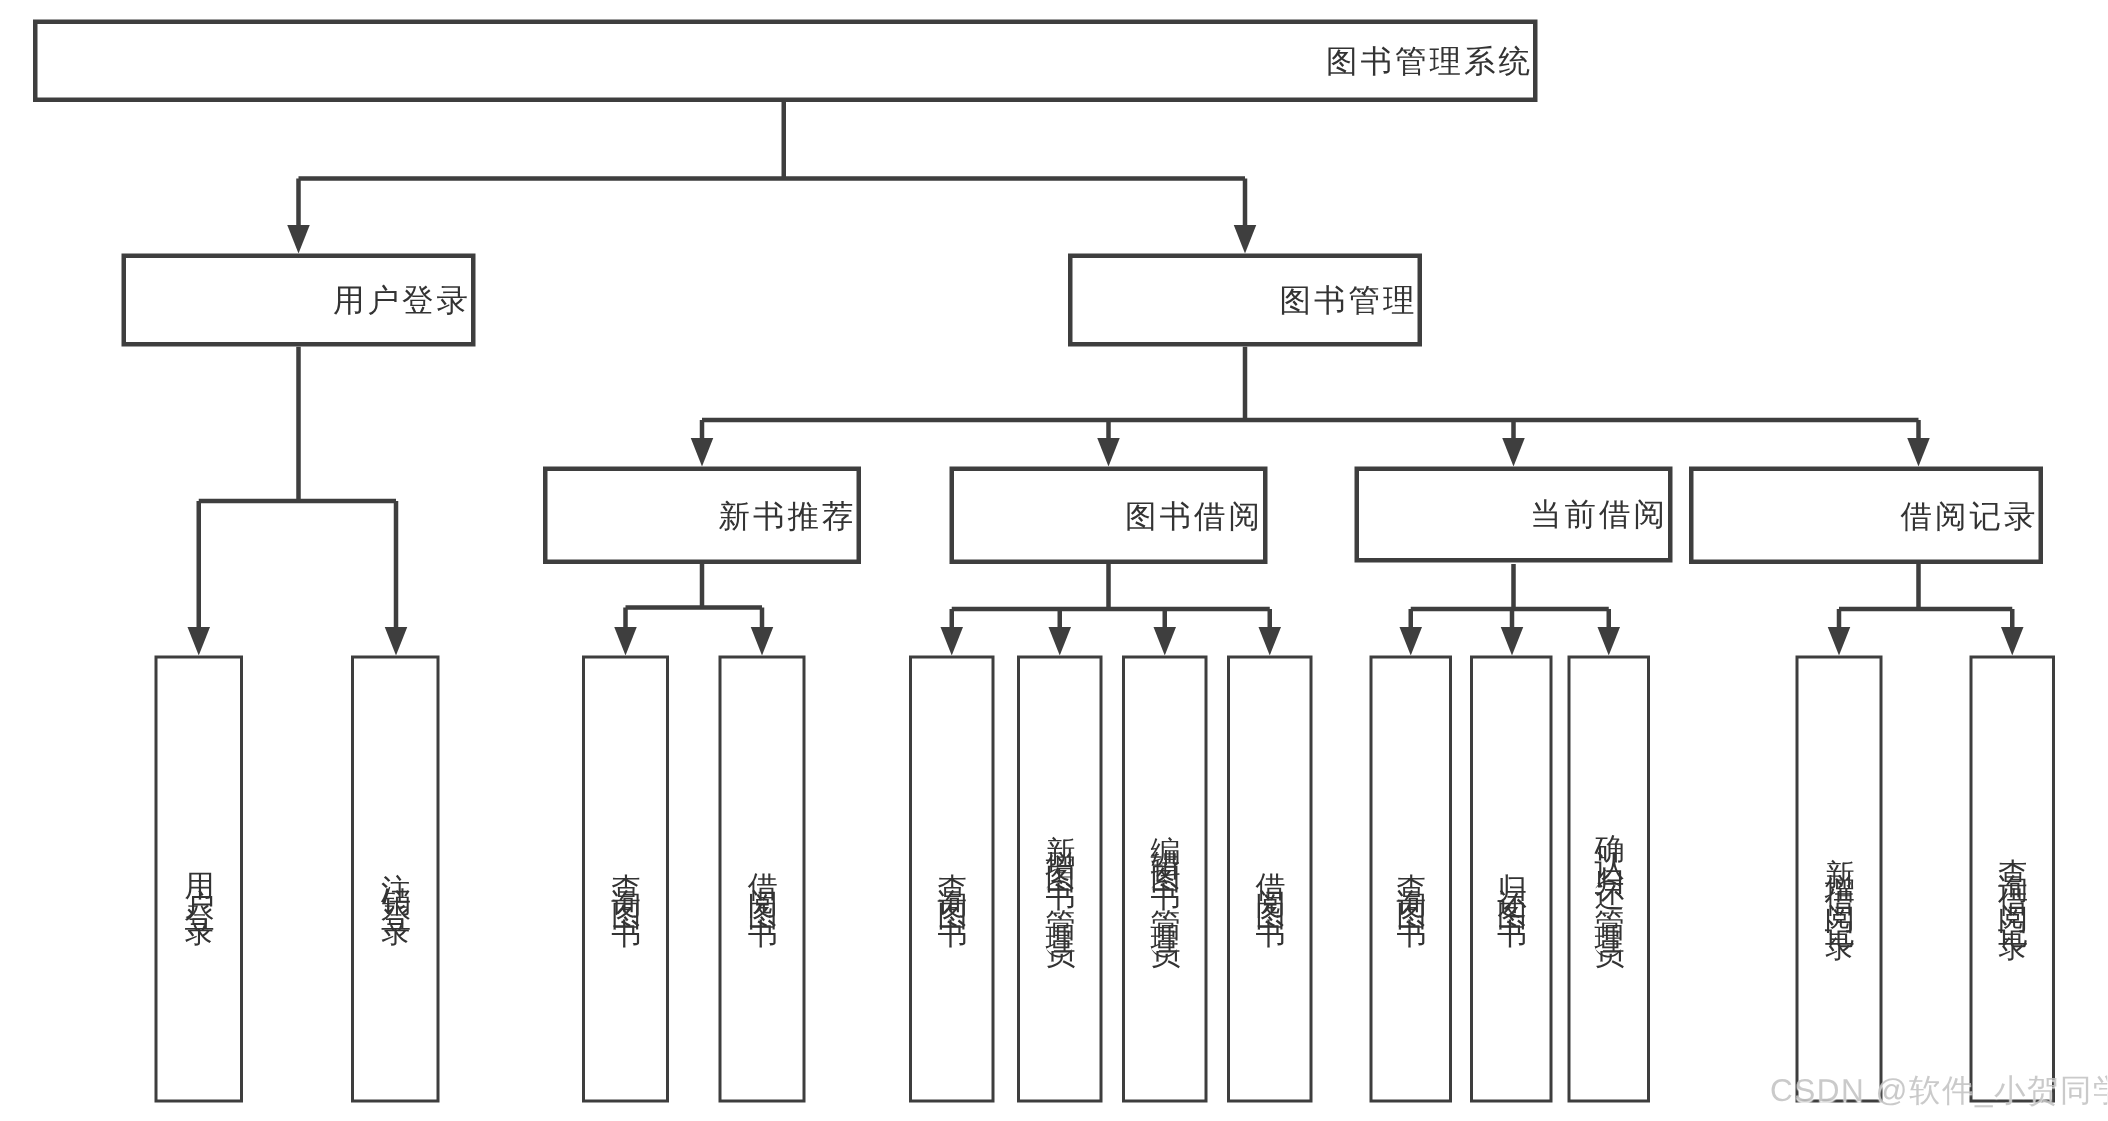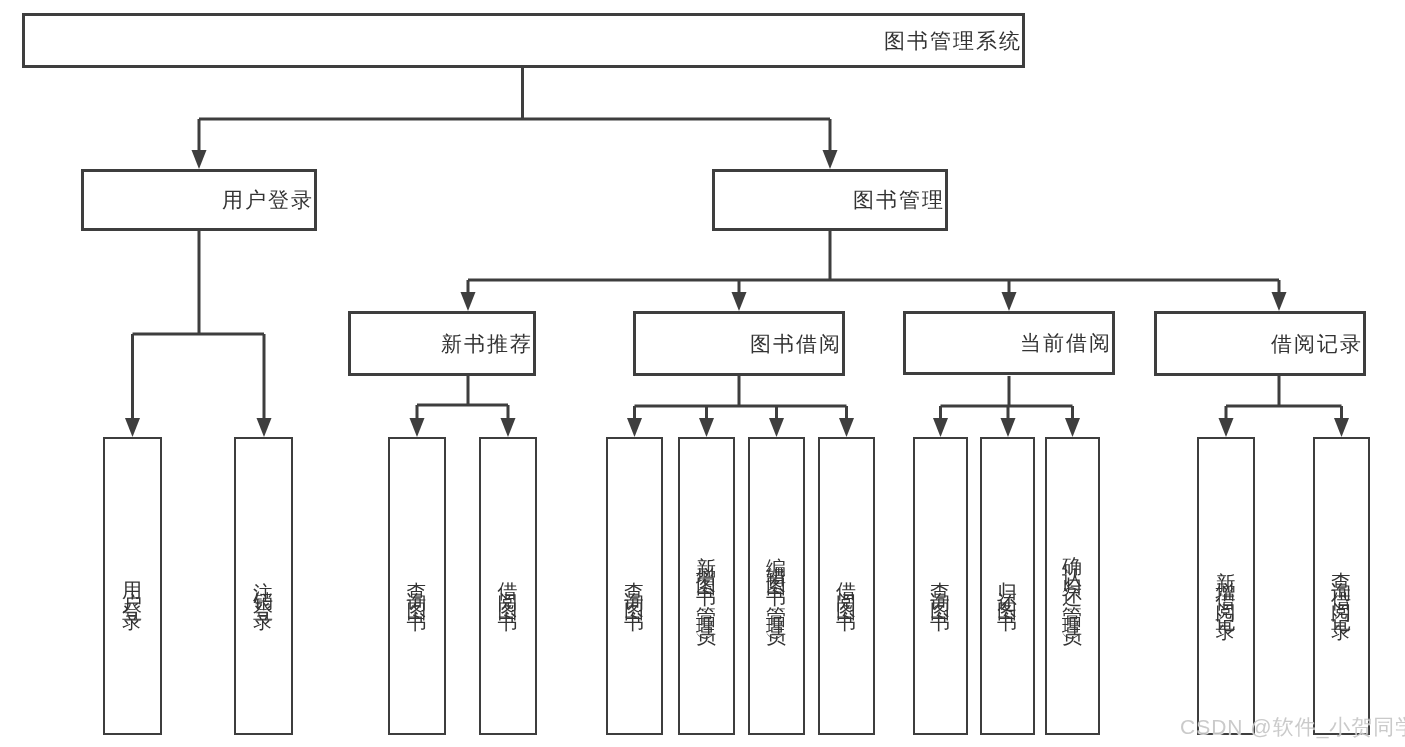--- a/index.html
+++ b/index.html
@@ -69,30 +69,30 @@
     <span>图书管理系统</span>
   </div>
 
   <div class="node h-node" style="left:81px;top:169px;width:236px;height:62px">
     <span>用户登录</span>
   </div>
   <div class="node h-node" style="left:712px;top:169px;width:236px;height:62px">
     <span>图书管理</span>
   </div>
 
-  <div class="node h-node" style="left:348px;top:311px;width:188px;height:65px">
+  <div class="node h-node" style="left:362px;top:311px;width:212px;height:65px">
     <span>新书推荐</span>
   </div>
   <div class="node h-node" style="left:903px;top:311px;width:212px;height:64px">
     <span>当前借阅</span>
   </div>
   <div class="node h-node" style="left:633px;top:311px;width:212px;height:65px">
     <span>图书借阅</span>
   </div>
-  <div class="node h-node" style="left:1154px;top:311px;width:212px;height:65px">
+  <div class="node h-node" style="left:1126px;top:311px;width:236px;height:65px">
     <span>借阅记录</span>
   </div>
 
   <div class="node leaf" style="left:103px;top:437px;width:59px;height:298px">
     <span class="vtext">用户登录</span>
   </div>
   <div class="node leaf" style="left:234px;top:437px;width:59px;height:298px">
     <span class="vtext">注销登录</span>
   </div>
   <div class="node leaf" style="left:388px;top:437px;width:58px;height:298px">

